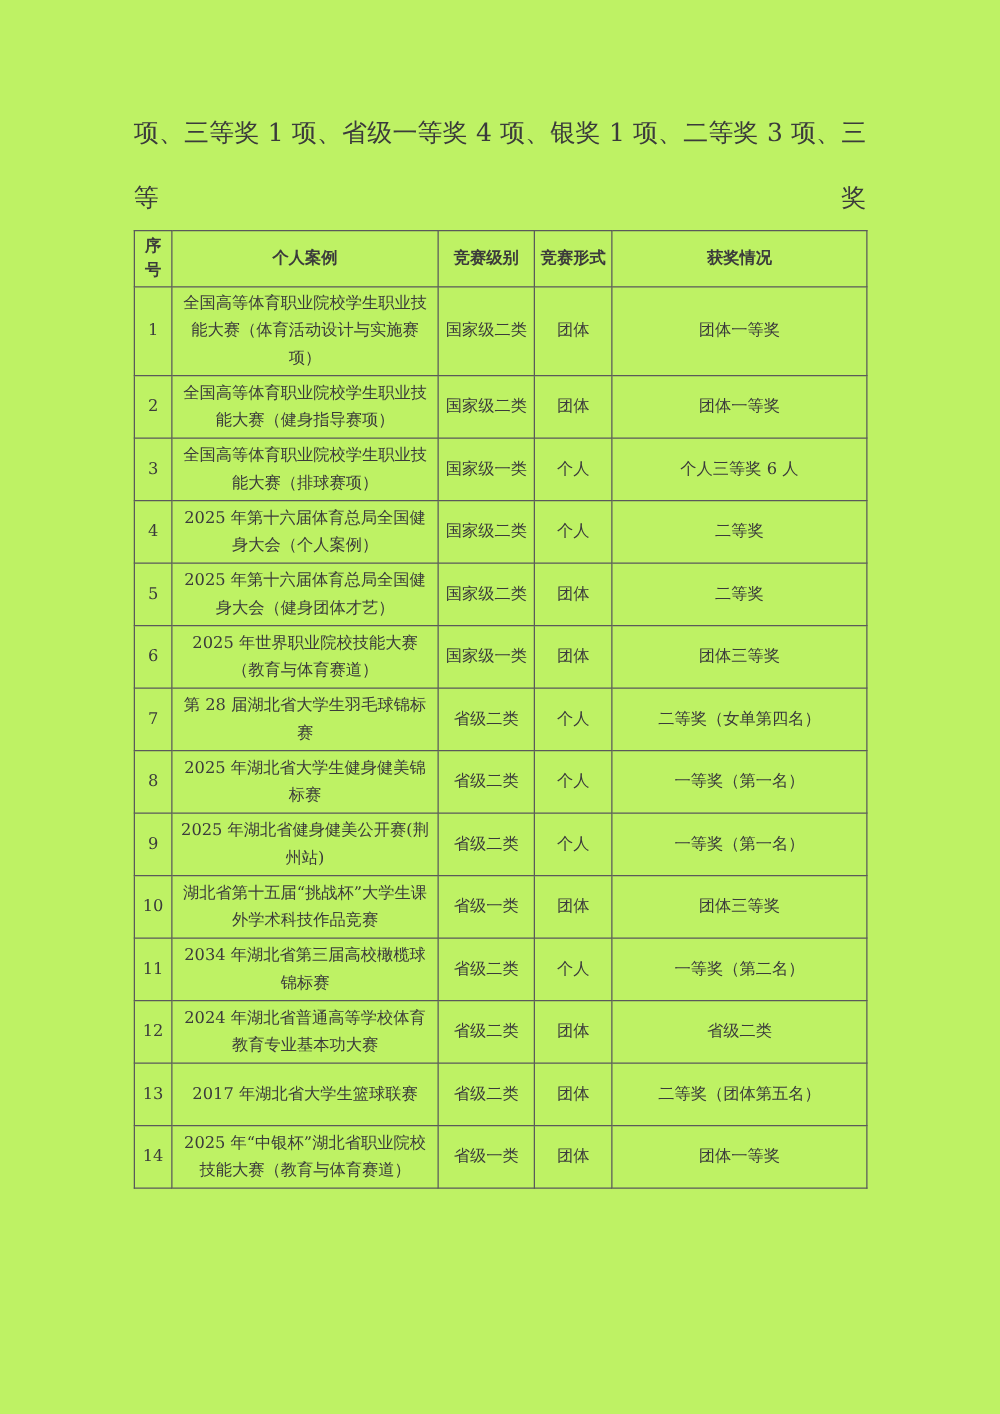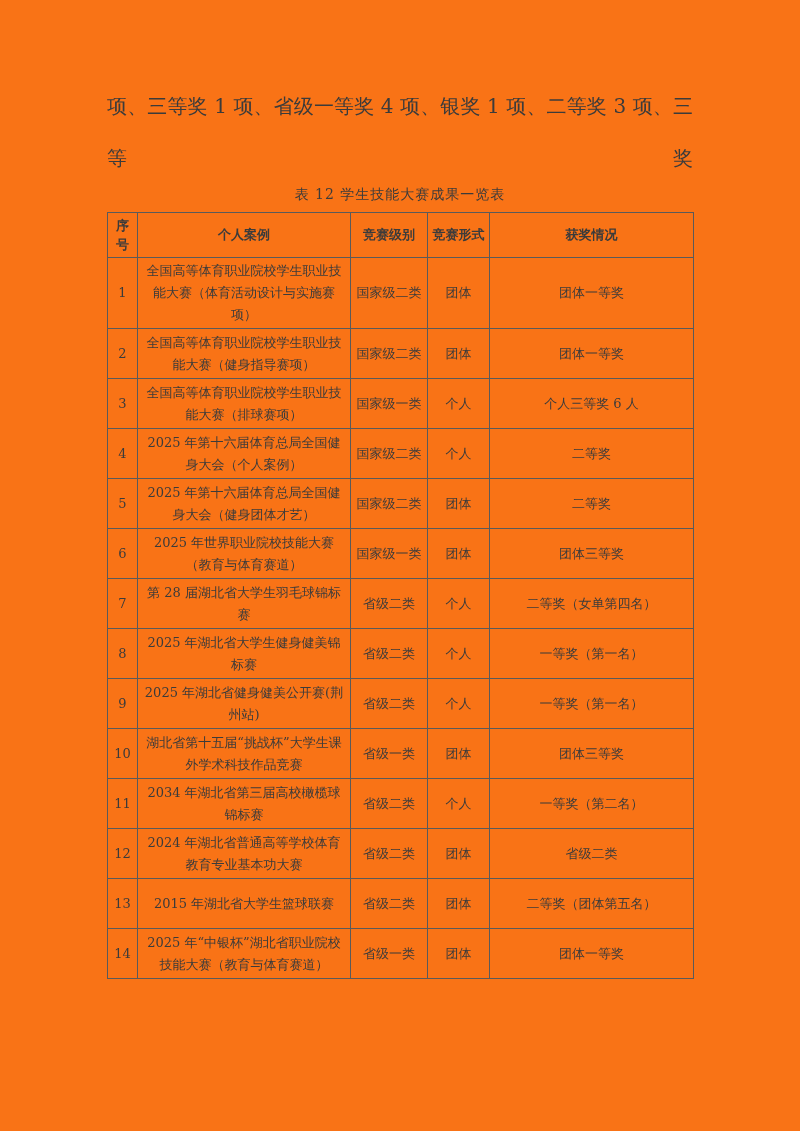--- a/index.html
+++ b/index.html
@@ -4,21 +4,21 @@
 <style>
   html, body {
     margin: 0;
     padding: 0;
     background: #ffffff;
   }
   .page {
     position: relative;
     width: 800px;
     height: 1131px;
-    background: #f97316;
+    background: #bef264;
     overflow: hidden;
     font-family: "DejaVu Serif", "Liberation Serif", serif;
     color: #3b3b3b;
   }
   .content {
     position: absolute;
     left: 107px;
     top: 0;
     width: 586px;
   }
@@ -72,21 +72,20 @@
 </head>
 <body>
 
 <div class="page">
   <div class="content">
 
     <div class="para">
       <div class="pline jline">项、三等奖 1 项、省级一等奖 4 项、银奖 1 项、二等奖 3 项、三等奖</div>
     </div>
 
-    <div class="tbl-title">表 12 学生技能大赛成果一览表</div>
 
     <table class="awards">
       <colgroup>
         <col style="width:30px">
         <col style="width:213px">
         <col style="width:77px">
         <col style="width:62px">
         <col style="width:204px">
       </colgroup>
       <thead>
@@ -190,21 +189,21 @@
   <tr>
     <td>12</td>
     <td>2024 年湖北省普通高等学校体育教育专业基本功大赛</td>
     <td>省级二类</td>
     <td>团体</td>
     <td>省级二类</td>
   </tr>
 
   <tr>
     <td>13</td>
-    <td>2015 年湖北省大学生篮球联赛</td>
+    <td>2017 年湖北省大学生篮球联赛</td>
     <td>省级二类</td>
     <td>团体</td>
     <td>二等奖（团体第五名）</td>
   </tr>
 
   <tr>
     <td>14</td>
     <td>2025 年“中银杯”湖北省职业院校技能大赛（教育与体育赛道）</td>
     <td>省级一类</td>
     <td>团体</td>

